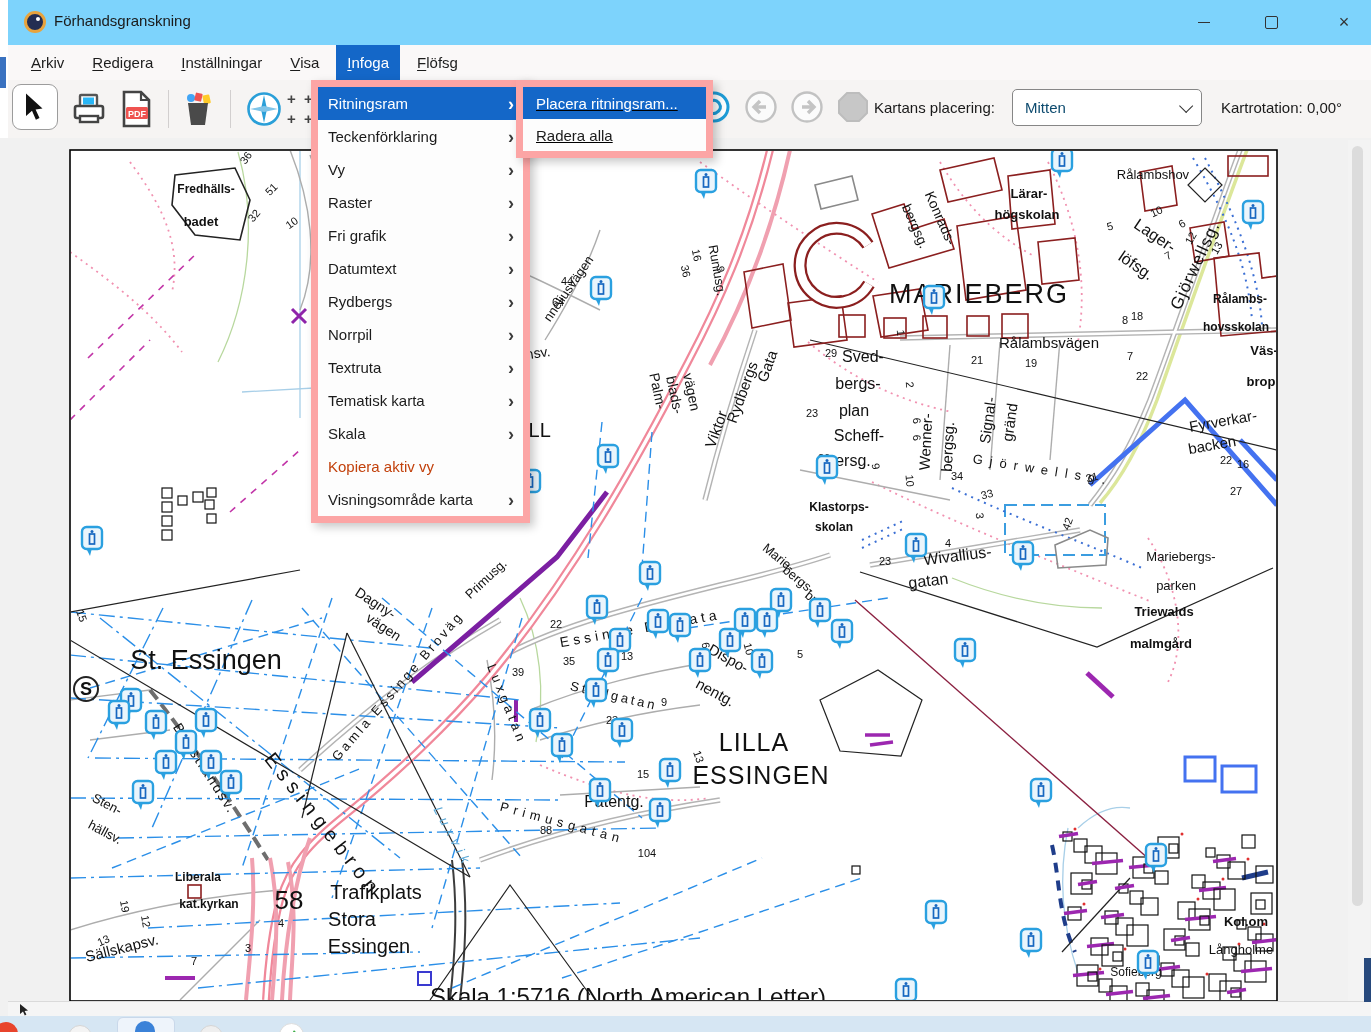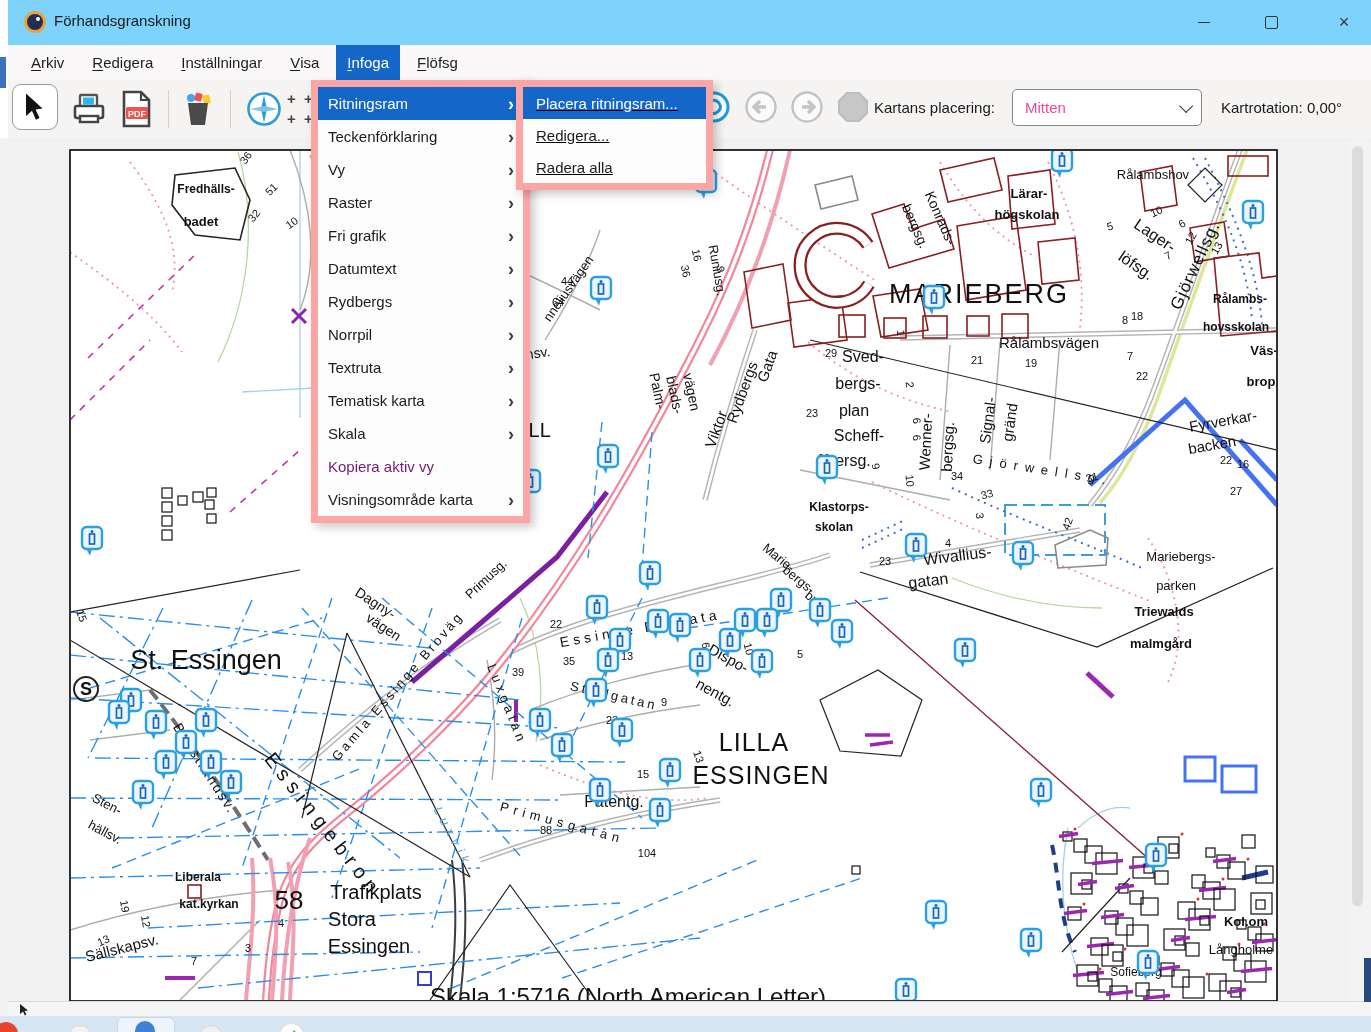--- a/index.html
+++ b/index.html
@@ -23,35 +23,35 @@
   #menubar{left:8px;top:45px;width:1363px;height:35px;background:#faf8f8;display:flex;align-items:stretch;padding-left:12px;box-sizing:border-box;font-size:15px;color:#1c1c1c;}
   .mb-item{display:flex;align-items:center;padding:0 11px;margin-right:6px;}
   .mb-item u{text-decoration:underline;text-underline-offset:2px;}
   .mb-item.active{background:#1467c8;color:#fff;}
 
   
   #toolbar{left:8px;top:80px;width:1363px;height:58px;background:#f6f4f3;border-bottom:1px solid #e3e0e0;}
   .tsep{top:10px;width:0;height:38px;border-left:1.5px solid #d2cfcf;}
   .tbtn{display:flex;align-items:center;justify-content:center;}
   #sel-btn{left:4px;top:4px;width:46px;height:46px;background:#fff;border:1.5px solid #9c9c9c;border-radius:9px;box-sizing:border-box;}
-  #combo{left:1004px;top:9px;width:190px;height:37px;background:#fff;border:1px solid #868686;border-radius:5px;box-sizing:border-box;display:flex;align-items:center;padding:0 12px;font-size:15px;color:#ec4899;}
+  #combo{left:1004px;top:9px;width:190px;height:37px;background:#fff;border:1px solid #868686;border-radius:5px;box-sizing:border-box;display:flex;align-items:center;padding:0 12px;font-size:15px;color:#0c4a6e;}
   #combo .chev{margin-left:auto;width:9px;height:9px;border-right:1.8px solid #333;border-bottom:1.8px solid #333;transform:rotate(45deg) translateY(-3px);}
   .tlabel{font-size:15px;color:#1a1a1a;}
 
   
   .menu-panel{background:#fdfdfd;border:7px solid #fca5a5;box-shadow:4px 4px 9px rgba(0,0,0,.22);z-index:30;}
   #menu-panel{left:311px;top:80px;width:205px;}
   #submenu-panel{left:516px;top:80px;width:183px;text-decoration:underline;}
   .mrow{height:33px;display:flex;align-items:center;padding:0 9px 0 10px;font-size:15px;color:#1b1b1b;box-sizing:border-box;}
   #submenu-panel .mrow{height:32px;padding-left:13px;}
   .mrow .lbl{flex:1;white-space:nowrap;}
   .mrow .arr{font-size:18px;font-weight:700;color:#3c3c3c;line-height:1;}
   .mrow.hl{background:#1467c8;color:#fff;}
   .mrow.hl .arr{color:#fff;}
-  .mrow.dis{color:#701a75;}
+  .mrow.dis{color:#c2410c;}
 
   
   #hscroll{left:8px;top:1001px;width:1363px;height:15px;background:#f5f5f5;border-top:1px solid #dadada;}
   #taskbar{left:0;top:1016px;width:1371px;height:16px;background:#d6e6f3;}
   
   #vtrack{left:1348px;top:140px;width:22px;height:861px;background:#f3f3f3;}
   #vthumb{left:1352px;top:146px;width:11px;height:760px;background:#dcdcdc;border-radius:6px;}
   #edge-strip{left:0;top:0;width:8px;height:1032px;background:#ffffff;}
   #edge-blue{left:0;top:57px;width:6px;height:31px;background:#3a72c0;}
   #edge-gray{left:0;top:140px;width:8px;height:876px;background:#ededed;}
@@ -981,23 +981,20 @@
       <div class="mrow">
         <span class="lbl">Visningsområde karta</span>
         <span class="arr">›</span>
       </div>
     </div>
   <div id="submenu-panel" class="abs menu-panel">
       <div class="mrow hl">
         <span class="lbl">Placera ritningsram...</span>
       </div>
       <div class="mrow">
-        <span class="lbl">Redigera...</span>
-      </div>
-      <div class="mrow">
         <span class="lbl">Radera alla</span>
       </div>
     </div>
 
   <div id="vtrack" class="abs" style="z-index:4"></div>
   <div id="vthumb" class="abs" style="z-index:5"></div>
   <div id="hscroll" class="abs" style="z-index:4">
     <svg class="abs" style="left:10px;top:1px" width="14" height="14" viewBox="0 0 14 14">
       <path d="M2,1 L2,11 L5,8.6 L6.8,12.4 L8.4,11.6 L6.6,7.9 L10,7.6 Z" fill="#222"></path>
     </svg>

